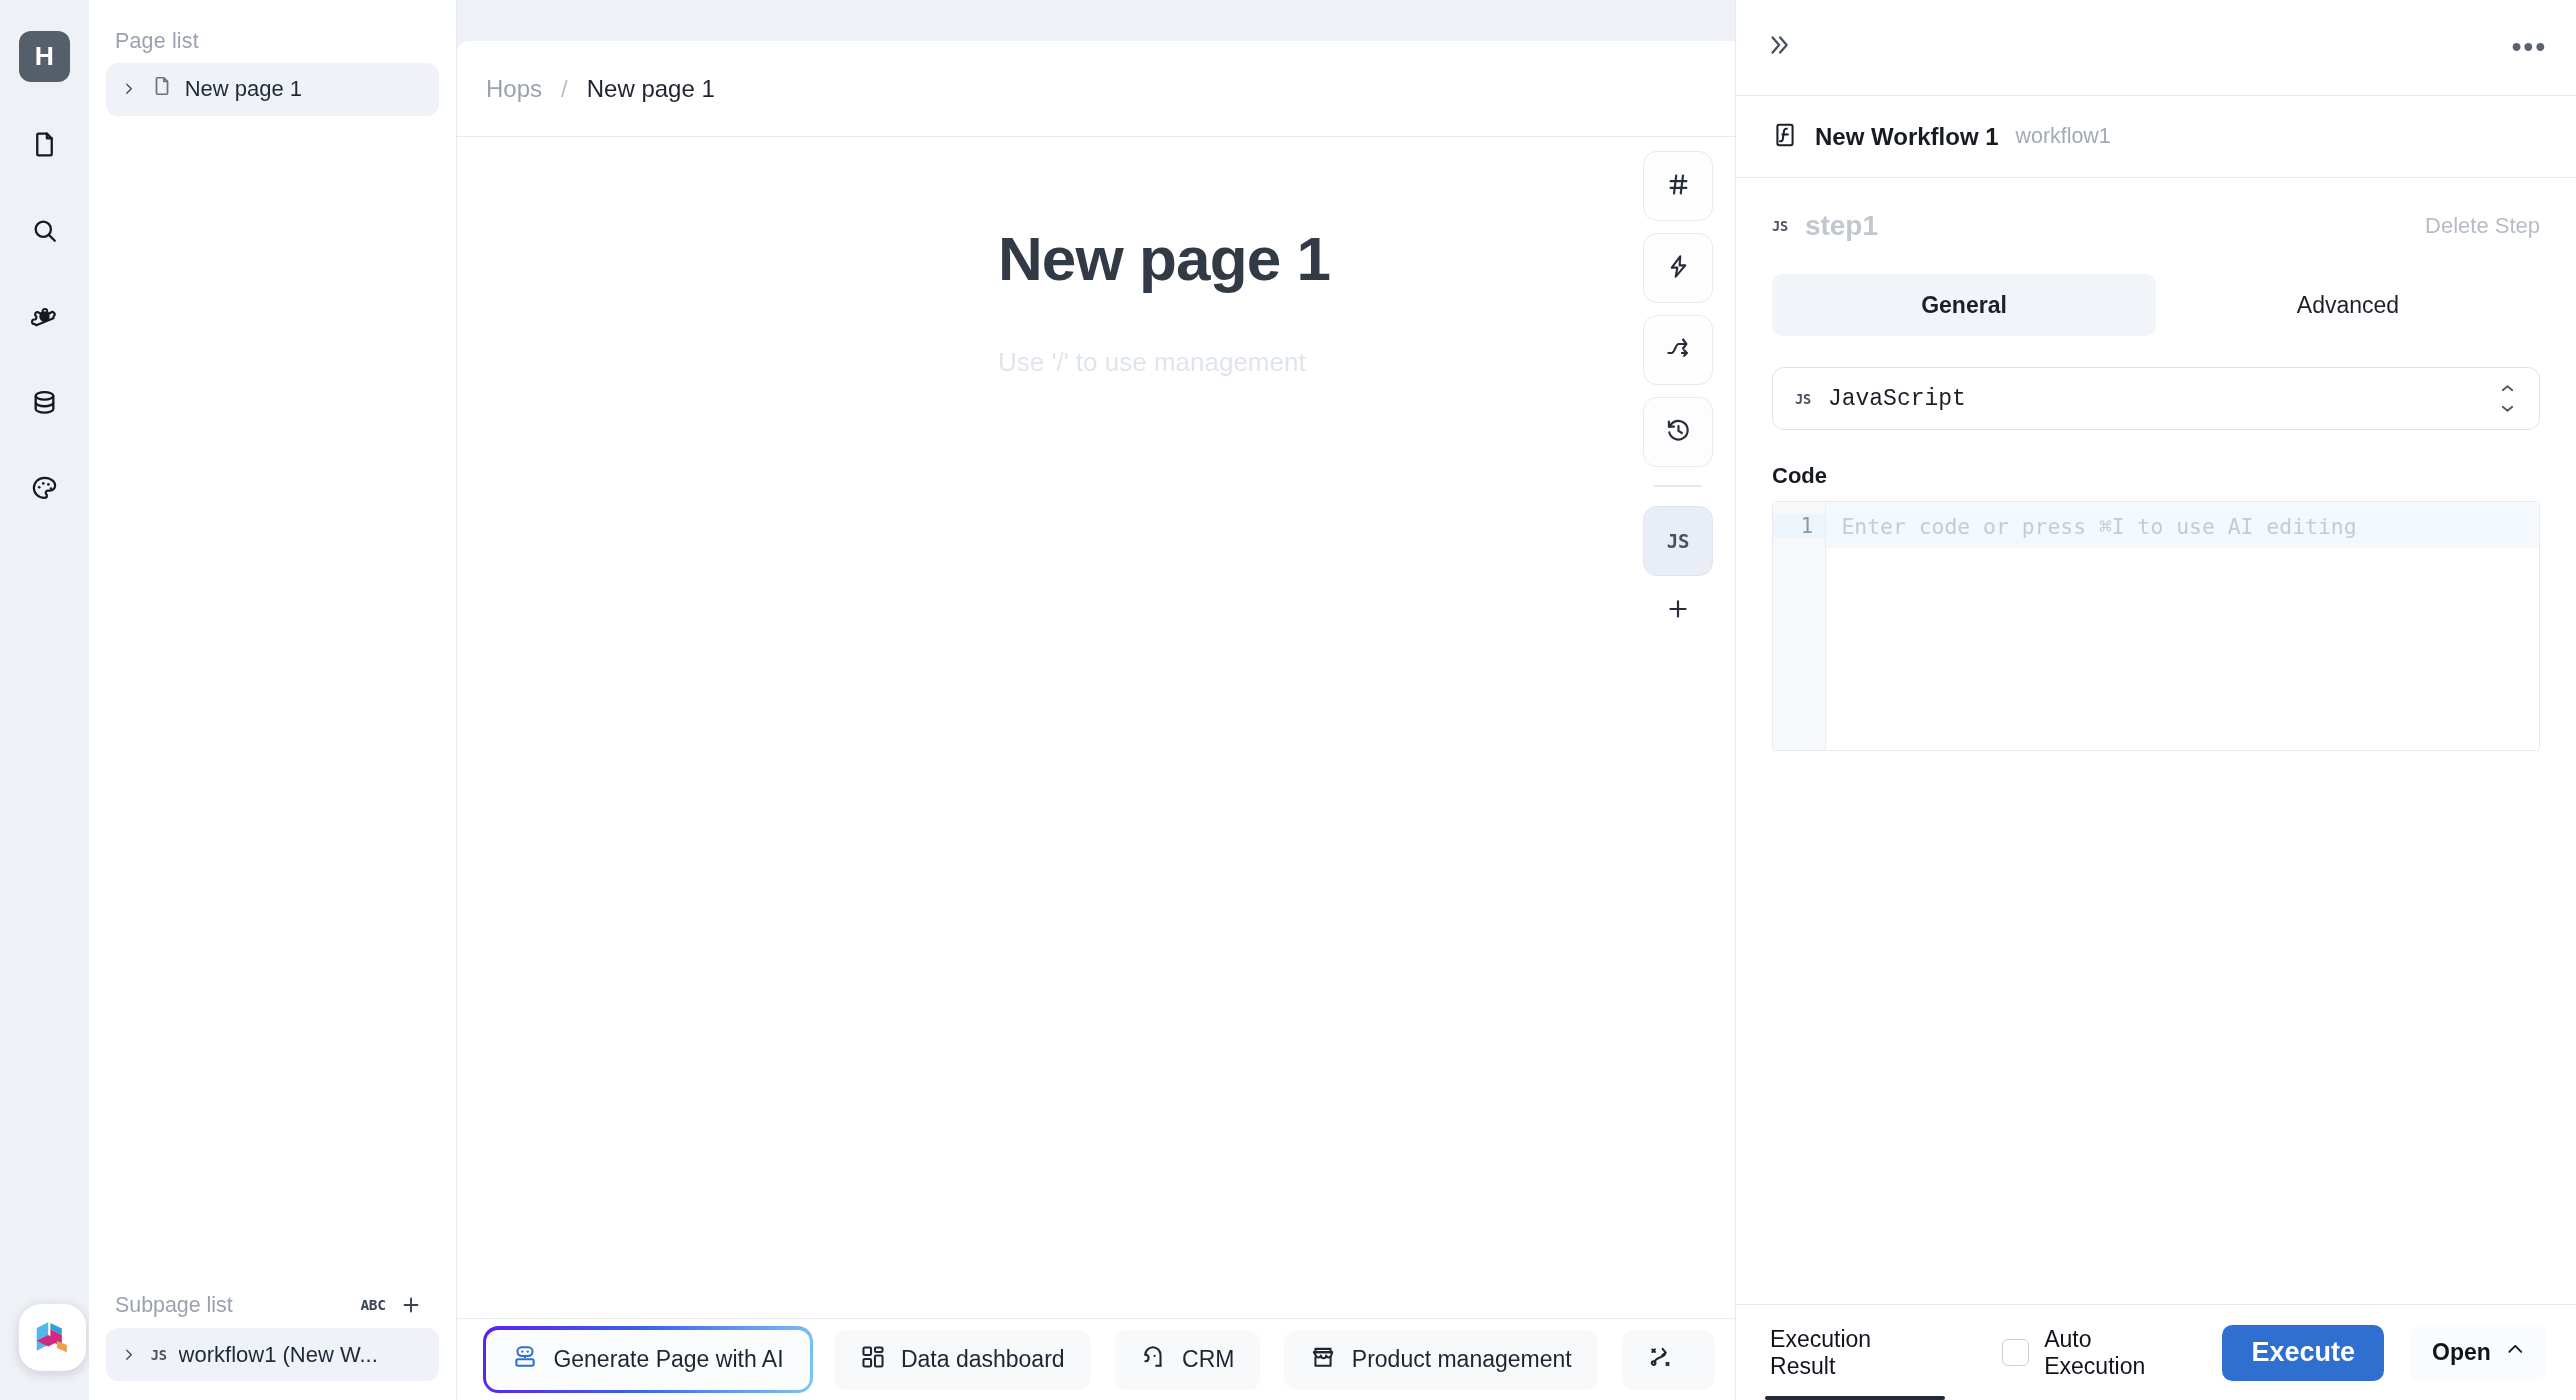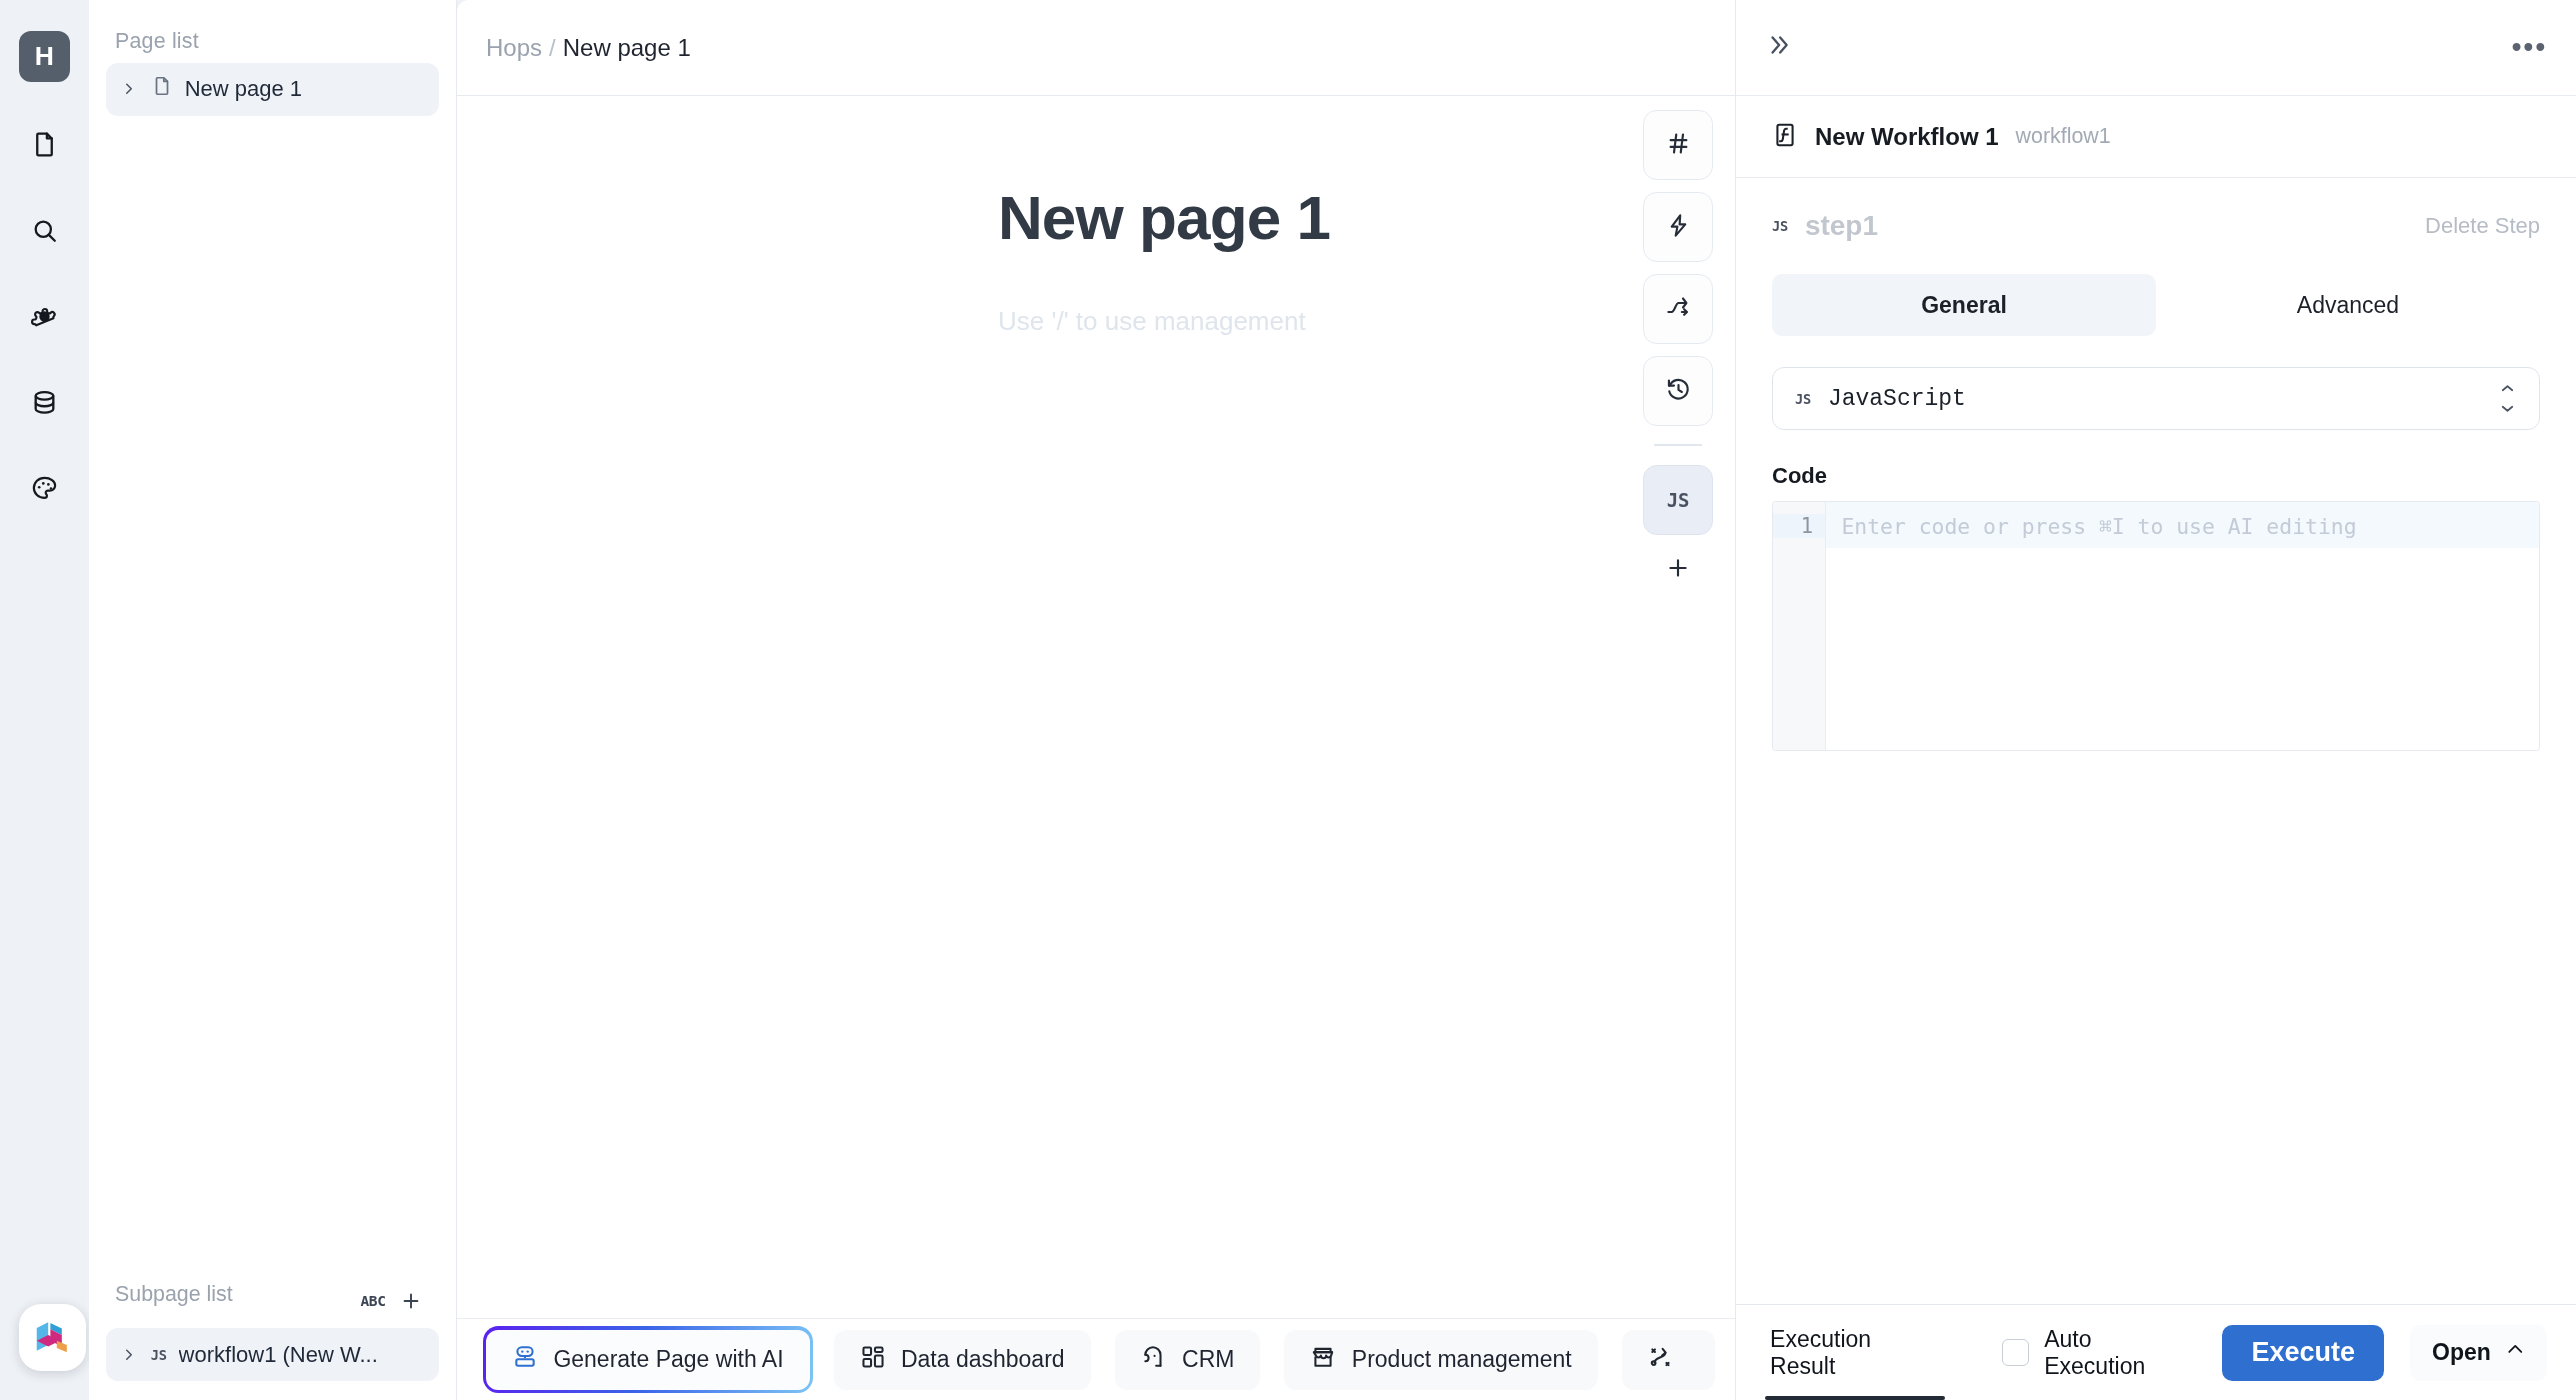--- a/index.html
+++ b/index.html
@@ -86,21 +86,21 @@
   }
   .tree-row.selected { background: #eff2f7; }
   .chev {
     width: 19px; height: 19px;
     flex: 0 0 19px;
     display: flex; align-items: center; justify-content: center;
     cursor: pointer;
   }
   .tree-label { white-space: nowrap; overflow: hidden; text-overflow: ellipsis; }
   .subhead {
-    display: flex; align-items: flex-start;
+    display: flex; align-items: center;
     padding: 0 26px 0 26px;
     height: 46px;
     margin-top: auto;
   }
   .subhead .t { color: #9aa2ae; font-size: 21.4px; flex: 1; }
   .subhead .act {
     width: 38px; height: 38px; display: flex; align-items: center; justify-content: center;
     cursor: pointer; color: #3b4453;
   }
   .abc-glyph { font-family: "DejaVu Sans Mono", monospace; font-size: 14.5px; font-weight: 700; letter-spacing: -0.4px; }
@@ -119,24 +119,25 @@
     background: #eef1f5;
     min-width: 0;
     position: relative;
   }
   .crumbbar {
     height: 96px;
     background: #fff;
     display: flex;
     align-items: center;
     padding-left: 29px;
-    gap: 7px;
+    gap: 19px;
     border-bottom: 0.9px solid #e6e9ee;
     font-size: 24px;
     border-top-left-radius: 12px;
+    margin-top: 41px;
   }
   .crumb-root { color: #9aa2ae; cursor: pointer; }
   .crumb-sep { color: #b9c0ca; }
   .crumb-cur { color: #1f2430; }
 
   .canvas-wrap {
     flex: 1 1 auto;
     background: #ffffff;
     position: relative;
     overflow: hidden;

